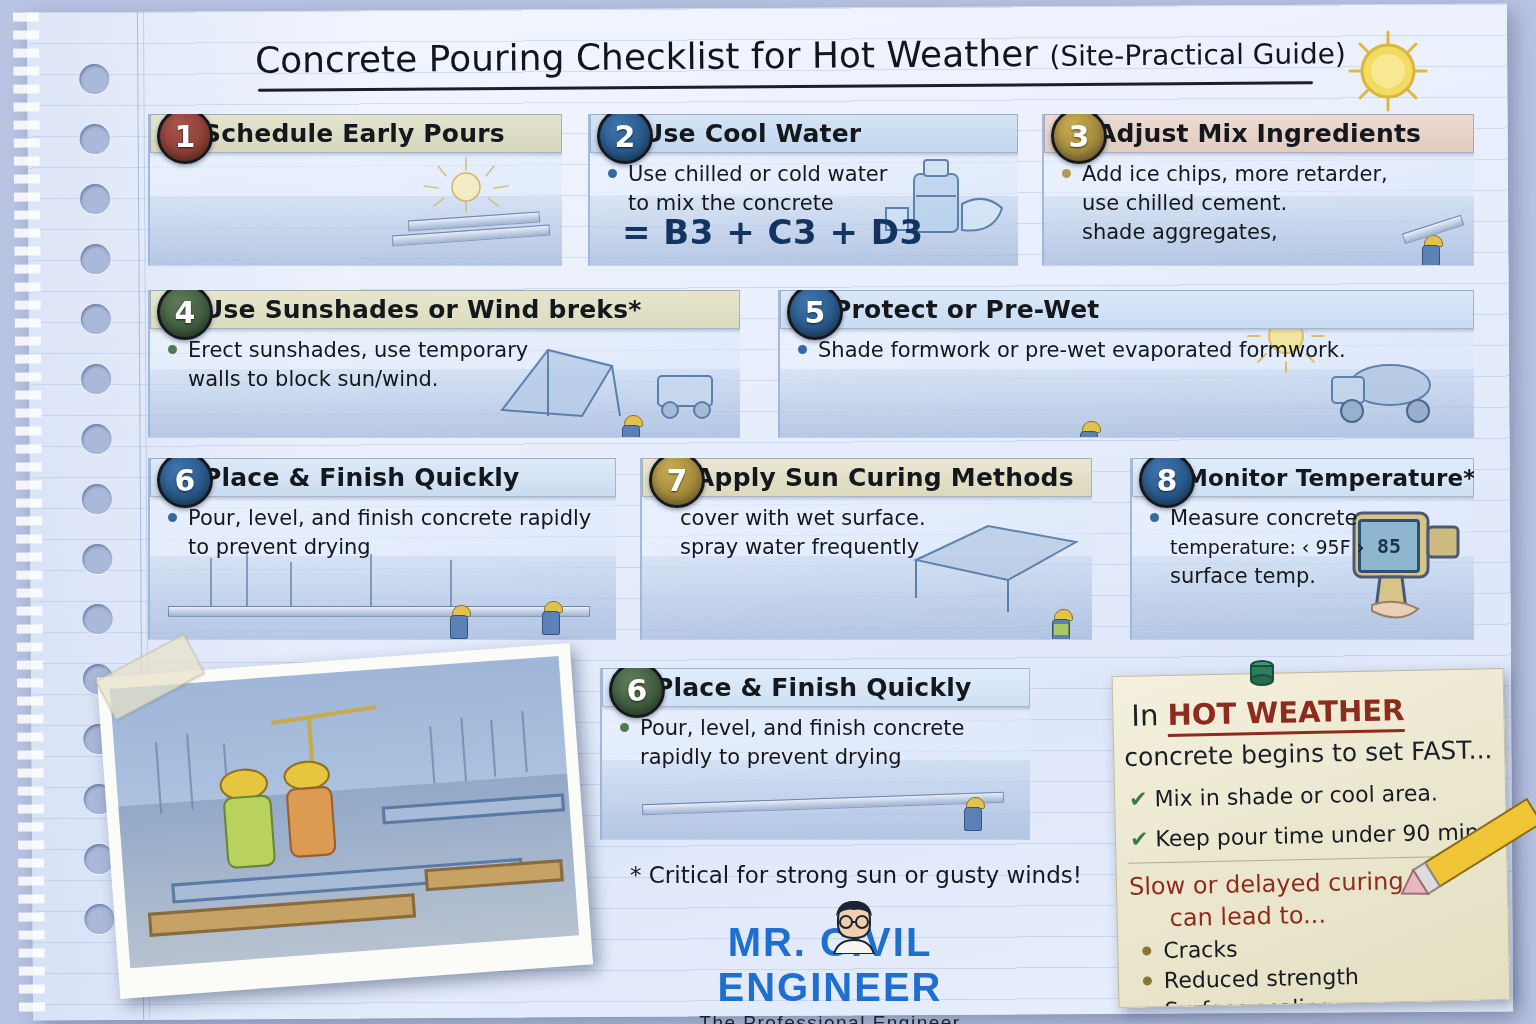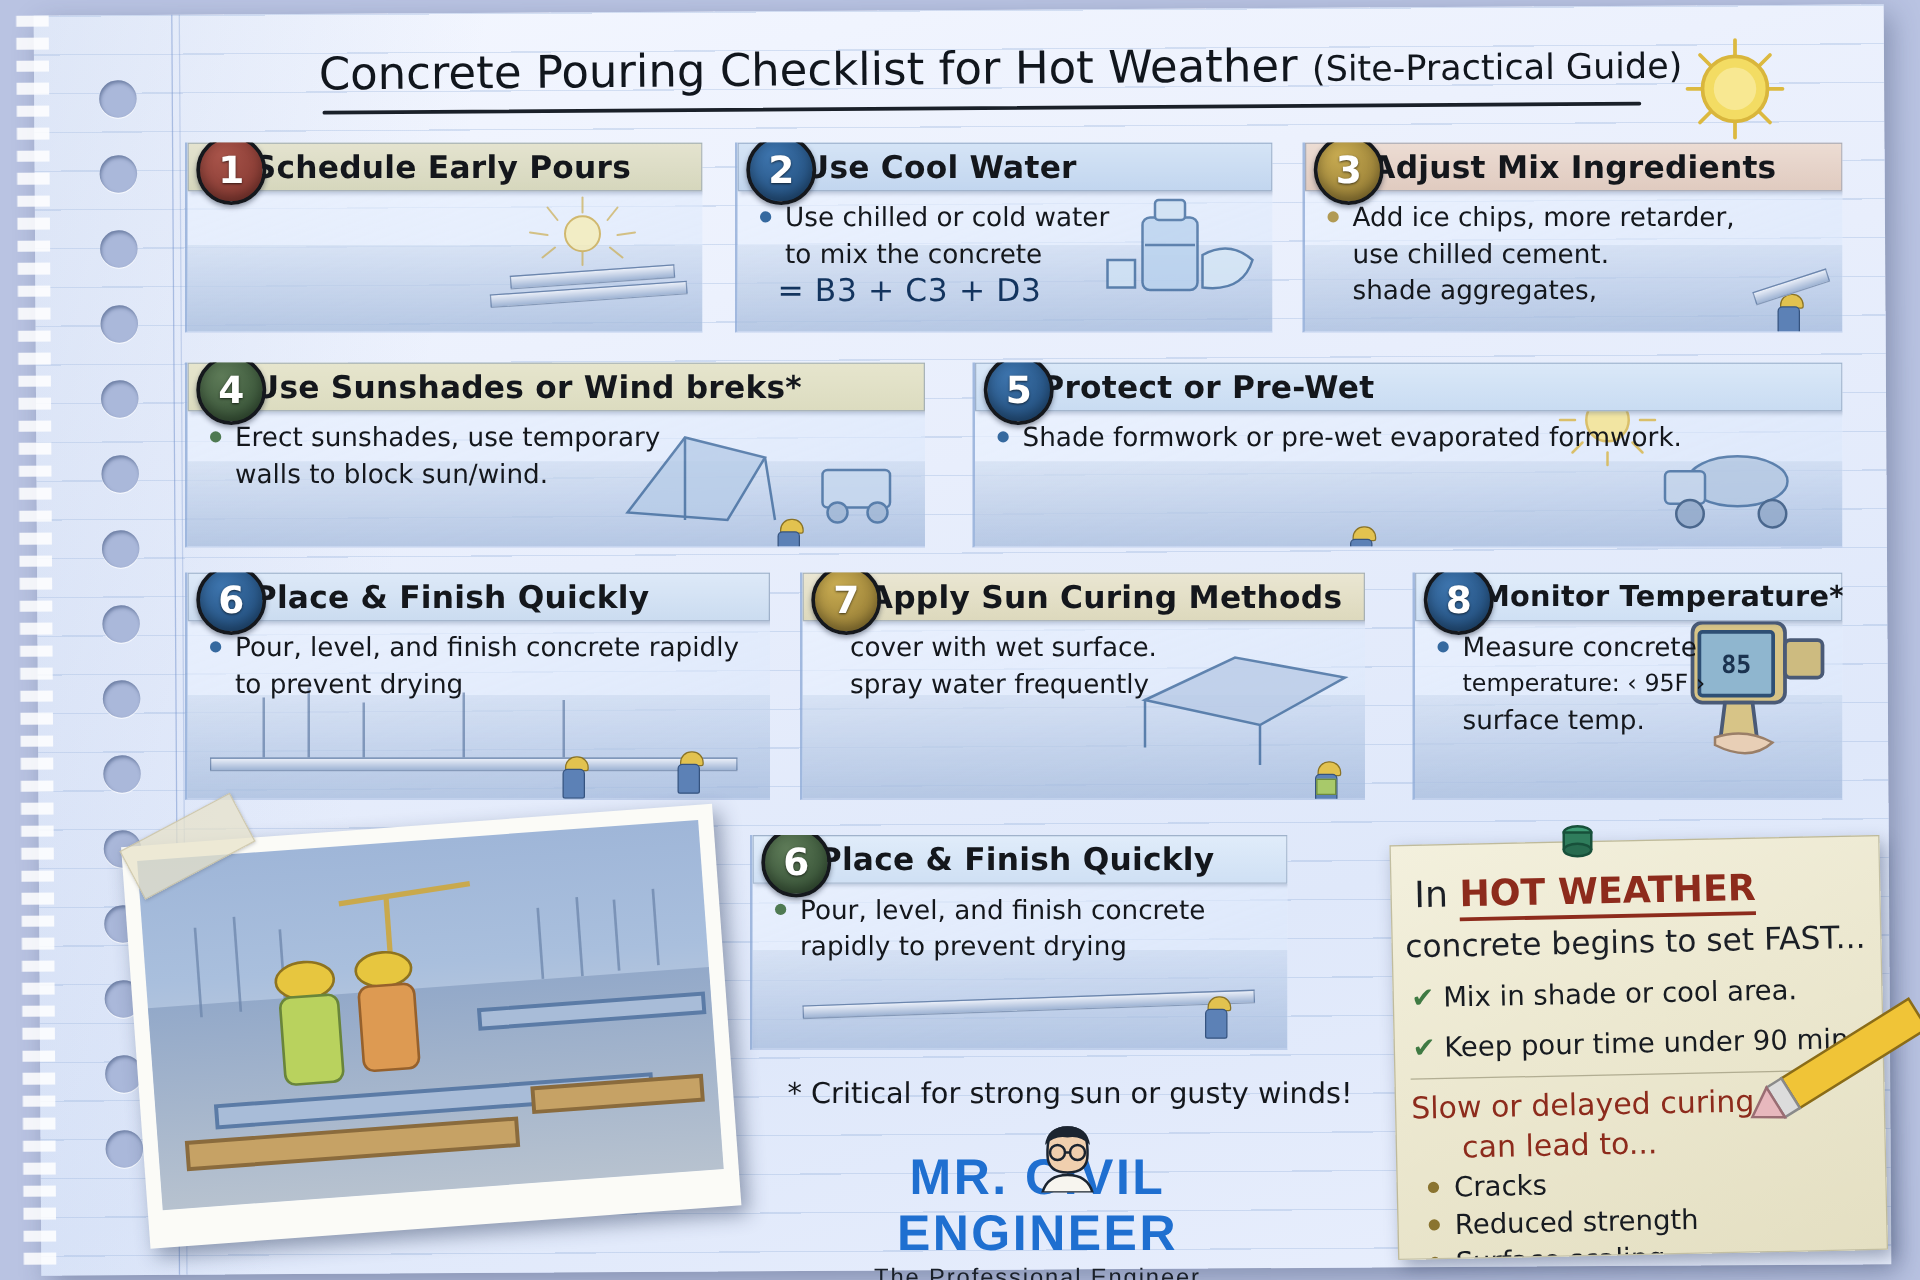--- a/index.html
+++ b/index.html
@@ -88,21 +88,21 @@
   .bullets .line{white-space:nowrap;}
   .dot{
     display:inline-block;width:9px;height:9px;border-radius:50%;
     margin-right:11px;vertical-align:3px;
   }
   .d-green{background:#4f7a52;}
   .d-blue {background:#35699f;}
   .d-tan  {background:#b19a54;}
   .d-rose {background:#ad7f72;}
   .indent{padding-left:20px;}
-  .formula{font-size:25px;font-weight:normal;color:#13345e;letter-spacing:.5px;}
+  .formula{font-size:34px;font-weight:bold;color:#13345e;letter-spacing:.5px;}
 
   
   .art{position:absolute;opacity:.8;pointer-events:none;}
   .ground{
     position:absolute;left:0;right:0;bottom:0;height:46%;
     background:linear-gradient(180deg, rgba(150,175,210,.18), rgba(120,150,195,.42));
     filter:blur(.5px);
   }
   .rebar{position:absolute;bottom:18%;width:2px;background:rgba(70,100,145,.55);}
   .plank{
@@ -179,21 +179,21 @@
   
   .footnote{
     position:absolute;left:630px;top:862px;font-size:23px;color:#14171c;white-space:nowrap;
   }
   .logo{position:absolute;left:620px;top:920px;width:420px;text-align:center;}
   .logo-main{font-size:40px;font-weight:bold;color:#1f6fd0;letter-spacing:2px;font-family:"Liberation Sans", sans-serif;}
   .logo-sub{font-size:19px;color:#1a2029;letter-spacing:1.5px;font-family:"Liberation Sans", sans-serif;margin-top:2px;}
   .logo-face{position:absolute;left:208px;top:-22px;width:52px;height:56px;}
 
   
-  .gun{position:absolute;right:6px;top:36px;width:118px;height:112px;}
+  .gun{position:absolute;right:6px;top:51px;width:118px;height:112px;}
   .gun-screen{
     position:absolute;left:8px;top:10px;width:56px;height:48px;
     background:#8fb6cf;border:3px solid #2e4f74;border-radius:4px;
     color:#1b3350;font-size:20px;font-weight:bold;
     display:flex;align-items:center;justify-content:center;
     font-family:"DejaVu Sans Mono", monospace;
   }
 </style>
 </head>
 <body>

